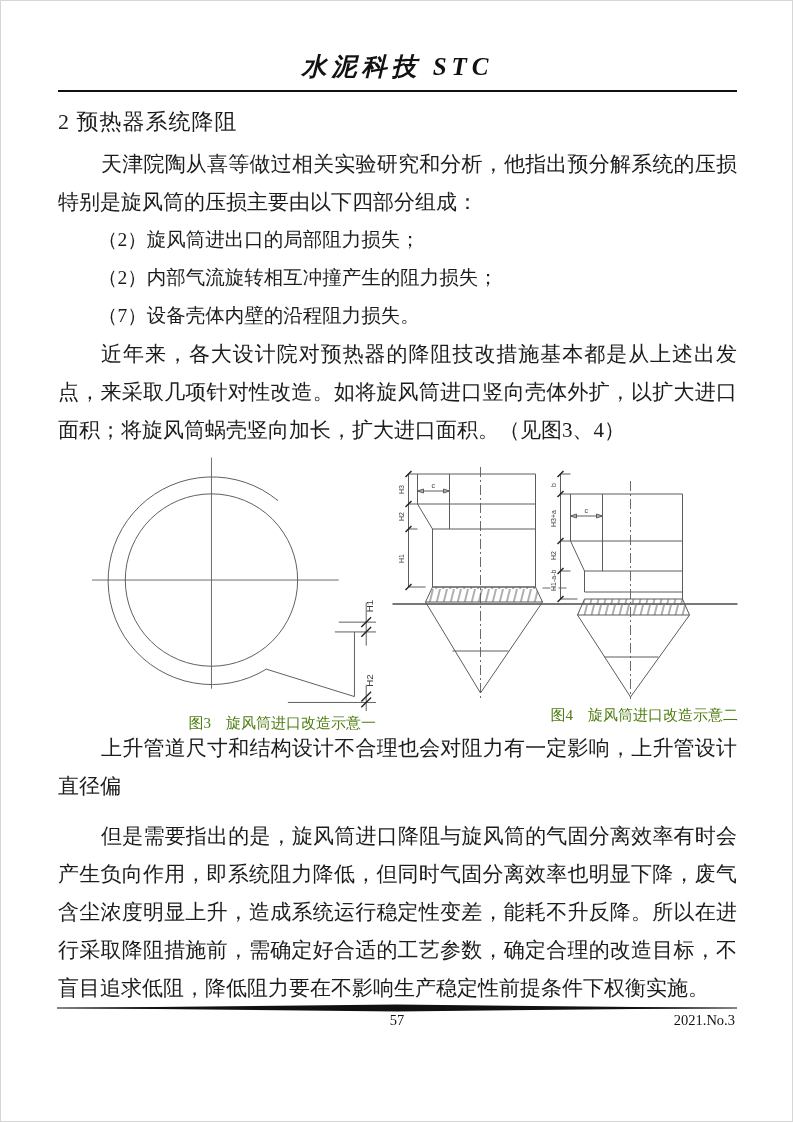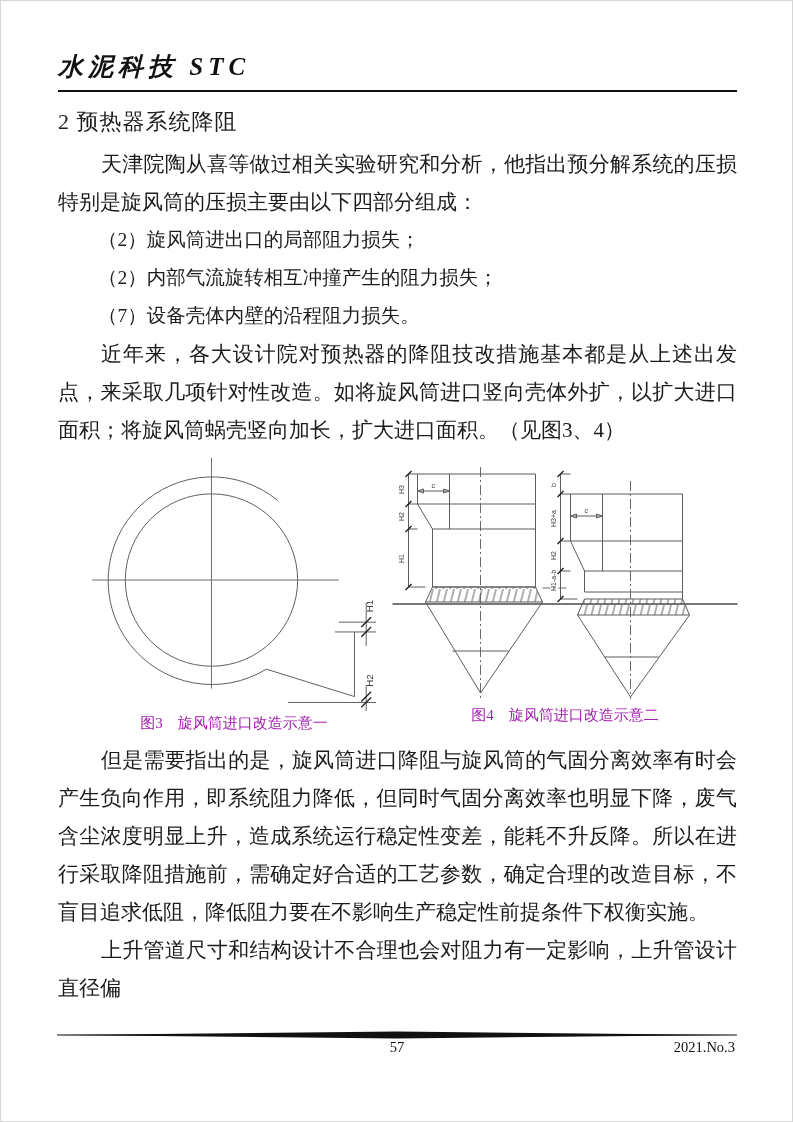--- a/index.html
+++ b/index.html
@@ -10,21 +10,21 @@
     background:#ffffff;
     font-family:"Liberation Serif","DejaVu Serif",serif;
     color:#1c1c1c;
     overflow:hidden;
     box-shadow:0 0 0 1px #d6d6d6 inset;
   }
   .content { margin:0 56px 0 58px; }
 
   .journal-title {
     padding-top:50px;
-    text-align:left;
+    text-align:center;
     font-size:25px;
     font-weight:bold;
     font-style:italic;
     letter-spacing:5px;
     color:#111;
   }
   .header-rule { border-top:2px solid #111; margin-top:7px; }
 
   .section-heading {
     margin:15px 0 8px 0;
@@ -48,35 +48,35 @@
     font-size:19.5px;
     line-height:38px;
     padding-left:2.05em;
   }
 
   .figures { position:relative; height:276px; margin-top:4px; }
   .figure { position:absolute; top:0; }
   .fig3 { left:34px; width:284px; }
   .fig4 { left:334px; top:8px; width:346px; }
   .fig-caption {
-    text-align:center;
+    text-align:right;
     font-size:15px;
     line-height:20px;
     margin-top:2px;
-    color:#a21caf;
+    color:#4d7c0f;
   }
   svg.drawing { display:block; }
   svg.drawing line, svg.drawing path, svg.drawing circle, svg.drawing polygon { stroke:#5c5c5c; fill:none; stroke-width:1; }
   svg.drawing .cl { stroke:#6a6a6a; }
   svg.drawing text { fill:#3a3a3a; stroke:none; font-family:"Liberation Sans","DejaVu Sans",sans-serif; }
   svg.drawing .hatch { fill:url(#vanepat); stroke:#5c5c5c; }
   svg.drawing .tick { stroke:#222; stroke-width:1.4; }
   svg.drawing .ground { stroke:#4a4a4a; stroke-width:1.6; }
 
-  .footer { position:absolute; left:57px; right:56px; top:1031px; }
+  .footer { position:absolute; left:57px; right:56px; top:1004px; }
   .footer-rule { display:block; width:100%; height:8px; }
   .footer-row { position:relative; height:20px; font-size:14.5px; color:#111; }
   .footer-page { position:absolute; left:0; right:0; text-align:center; }
   .footer-issue { position:absolute; right:2px; top:0; }
 </style>
 </head>
 <body>
 
 <div class="page">
   <div class="content">
@@ -210,22 +210,22 @@
 
           <line x1="178" y1="55" x2="210" y2="55"></line>
           <polygon points="178,55 184,53 184,57" fill="#222" stroke="none"></polygon>
           <polygon points="210,55 204,53 204,57" fill="#222" stroke="none"></polygon>
           <text font-size="7" x="192" y="52">c</text>
         </svg>
         <div class="fig-caption">图4　旋风筒进口改造示意二</div>
       </div>
     </div>
 
+    <p class="body-par indent">上升管道尺寸和结构设计不合理也会对阻力有一定影响，上升管设计直径偏</p>
     <p class="body-par indent" style="margin-top:12px;">但是需要指出的是，旋风筒进口降阻与旋风筒的气固分离效率有时会产生负向作用，即系统阻力降低，但同时气固分离效率也明显下降，废气含尘浓度明显上升，造成系统运行稳定性变差，能耗不升反降。所以在进行采取降阻措施前，需确定好合适的工艺参数，确定合理的改造目标，不盲目追求低阻，降低阻力要在不影响生产稳定性前提条件下权衡实施。</p>
-    <p class="body-par indent">上升管道尺寸和结构设计不合理也会对阻力有一定影响，上升管设计直径偏</p>
   </div>
 
   <div class="footer">
     <svg class="footer-rule" viewBox="0 0 680 8" preserveAspectRatio="none">
       <line x1="0" y1="4" x2="680" y2="4" stroke="#111" stroke-width="1"></line>
       <polygon points="0,4 340,0.5 680,4 340,7.5" fill="#111" stroke="none"></polygon>
     </svg>
     <div class="footer-row">
       <span class="footer-page">57</span>
       <span class="footer-issue">2021.No.3</span>

